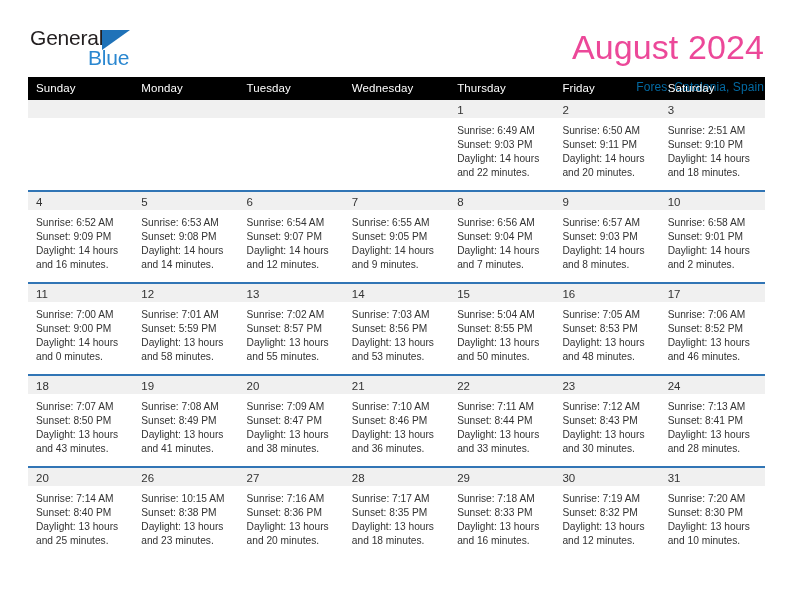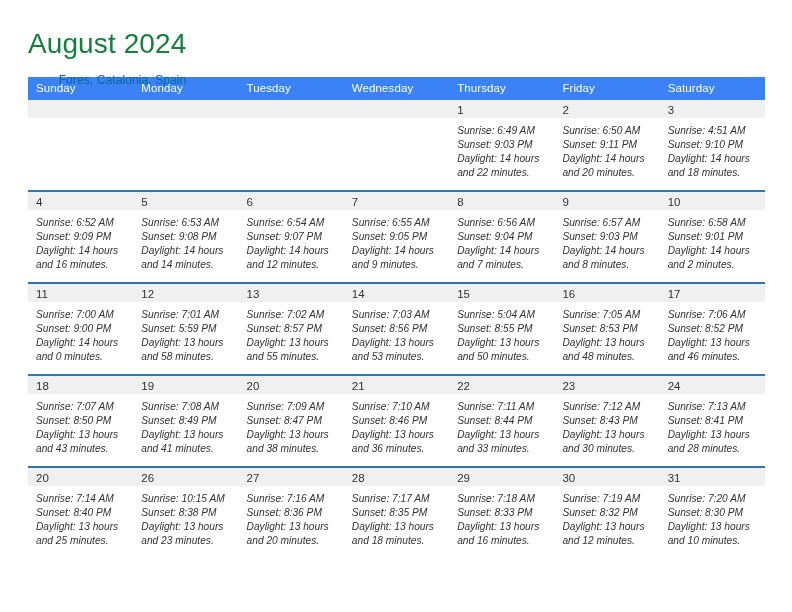--- a/index.html
+++ b/index.html
@@ -61,42 +61,42 @@
     top: 20px;
     font-size: 21px;
     letter-spacing: -0.2px;
     color: #2a87d0;
   }
   .title-block {
     text-align: right;
     padding-top: 1px;
   }
   .month-title {
-    font-size: 28px;
+    font-size: 34px;
     font-weight: normal;
-    color: #15803d;
+    color: #ec4899;
     line-height: 1.15;
     letter-spacing: 0.1px;
   }
   .location {
     font-size: 12px;
     color: #0369a1;
     margin-top: 13px;
     letter-spacing: 0.1px;
   }
 
   
   .calendar {
     width: 737px;
     border-collapse: collapse;
     table-layout: fixed;
     margin-top: 1px;
   }
   .calendar th {
-    background: #3b82f6;
+    background: #000000;
     color: #ffffff;
     font-size: 11.5px;
     font-weight: normal;
     text-align: left;
     padding: 5px 0 6px 8px;
     letter-spacing: 0.1px;
   }
   .calendar td {
     vertical-align: top;
     padding: 0;
@@ -112,37 +112,41 @@
     color: #333333;
     padding: 4px 0 4px 8px;
     height: 10px;
     line-height: 12px;
   }
   .cell-body {
     padding: 6px 6px 0 8px;
     font-size: 10.2px;
     line-height: 14.1px;
     color: #333333;
-    font-style: italic;
   }
   .cell-body div {
     white-space: nowrap;
   }
   td.empty .daynum {
     background: #f0f0f0;
     color: transparent;
   }
 </style>
 </head>
 <body>
 
 <div class="page">
 
   <div class="header">
 
+    <div class="logo">
+      <span class="logo-general">General</span>
+      <span class="logo-triangle"></span>
+      <span class="logo-blue">Blue</span>
+    </div>
 
     <div class="title-block">
       <div class="month-title">August 2024</div>
       <div class="location">Fores, Catalonia, Spain</div>
     </div>
 
   </div>
 
   <table class="calendar">
     <thead>
@@ -184,21 +188,21 @@
             <div class="cell-body">
               <div>Sunrise: 6:50 AM</div>
               <div>Sunset: 9:11 PM</div>
               <div>Daylight: 14 hours</div>
               <div>and 20 minutes.</div>
             </div>
           </td>
           <td>
             <div class="daynum">3</div>
             <div class="cell-body">
-              <div>Sunrise: 4:51 AM</div>
+              <div>Sunrise: 2:51 AM</div>
               <div>Sunset: 9:10 PM</div>
               <div>Daylight: 14 hours</div>
               <div>and 18 minutes.</div>
             </div>
           </td>
         </tr>
         <tr>
           <td>
             <div class="daynum">4</div>
             <div class="cell-body">

